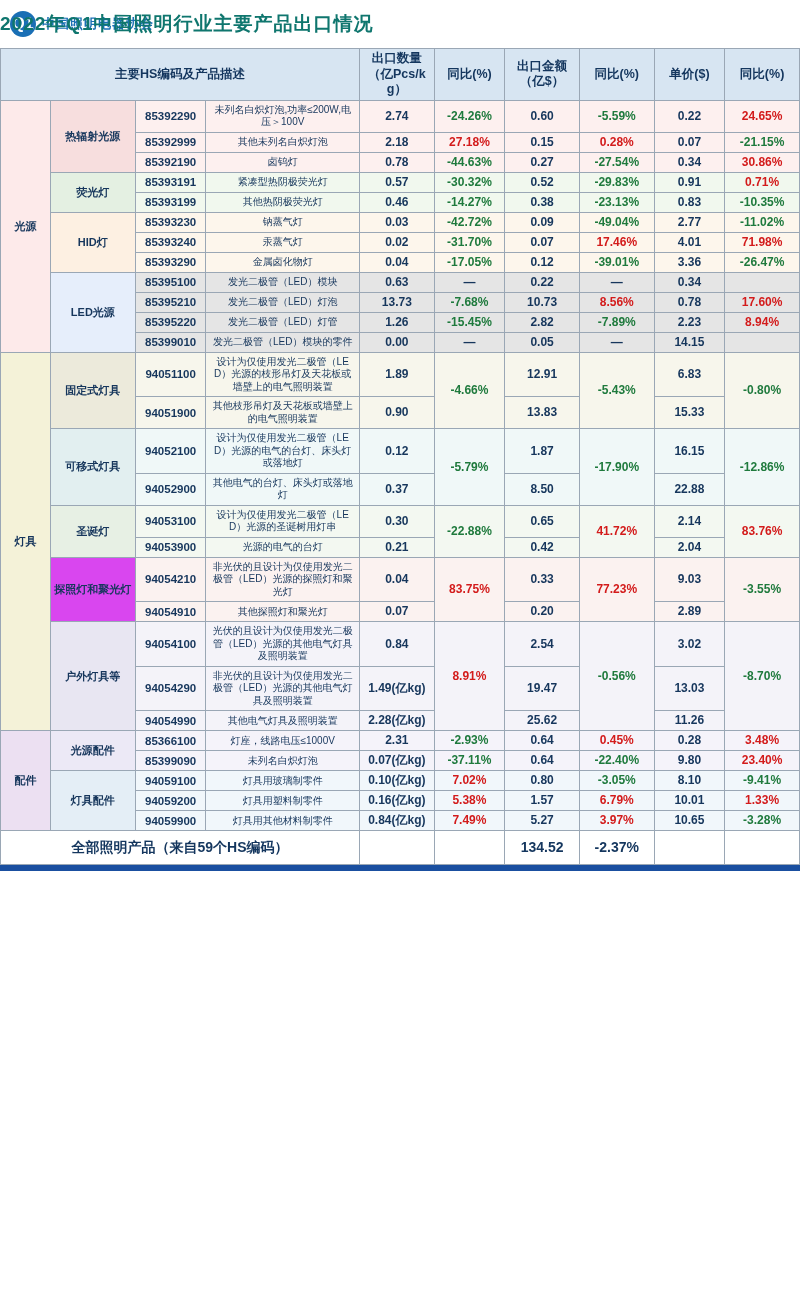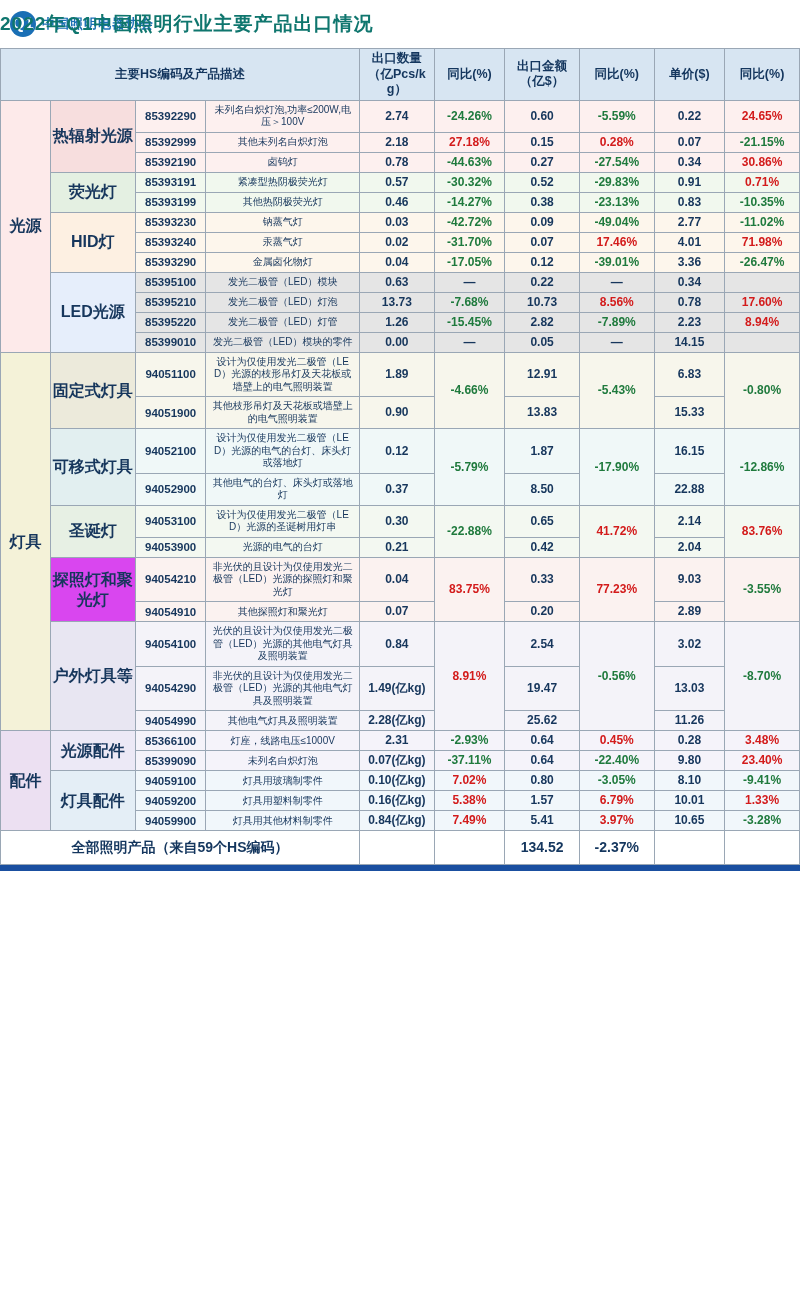--- a/index.html
+++ b/index.html
@@ -90,21 +90,21 @@
   col.c-desc  { width: 148px; }
   col.c-qty   { width: 72px; }
   col.c-qyoy  { width: 68px; }
   col.c-amt   { width: 72px; }
   col.c-ayoy  { width: 72px; }
   col.c-price { width: 68px; }
   col.c-pyoy  { width: 72px; }
 
   .cat-cell, .sub-cell {
     font-weight: bold;
-    font-size: 16px;
+    font-size: 11px;
   }
   .hs-cell { font-weight: bold; font-size: 11.5px; }
   .desc-cell { font-size: 10px; padding: 3px 4px; }
   .num-cell { font-weight: bold; font-size: 12px; }
   .pct-cell { font-weight: bold; font-size: 12px; }
   .pos { color: #d31b1b; }
   .neg { color: #1f7a3d; }
   .dash { color: #16365c; font-weight: bold; }
 
   
@@ -467,21 +467,21 @@
         <td class="num-cell g-lampaccd">1.57</td>
         <td class="pct-cell pos g-lampaccd">6.79%</td>
         <td class="num-cell g-lampaccd">10.01</td>
         <td class="pct-cell pos g-lampaccd">1.33%</td>
       </tr>
       <tr>
         <td class="hs-cell g-lampaccd">94059900</td>
         <td class="desc-cell g-lampaccd">灯具用其他材料制零件</td>
         <td class="num-cell g-lampaccd">0.84(亿kg)</td>
         <td class="pct-cell pos g-lampaccd">7.49%</td>
-        <td class="num-cell g-lampaccd">5.41</td>
+        <td class="num-cell g-lampaccd">5.27</td>
         <td class="pct-cell pos g-lampaccd">3.97%</td>
         <td class="num-cell g-lampaccd">10.65</td>
         <td class="pct-cell neg g-lampaccd">-3.28%</td>
       </tr>
 
       <tr class="total-row">
         <td colspan="4">全部照明产品（来自59个HS编码）</td>
         <td></td>
         <td></td>
         <td>134.52</td>

